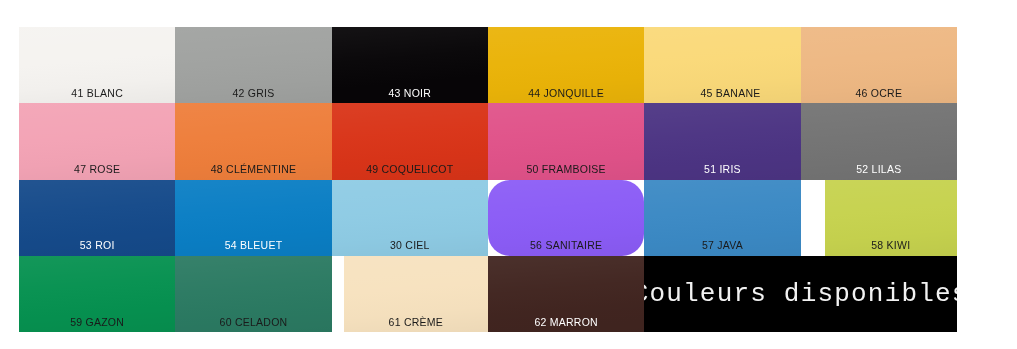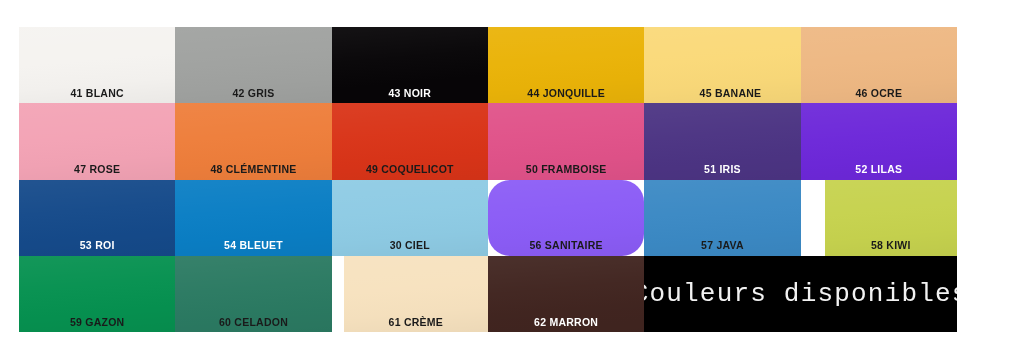--- a/index.html
+++ b/index.html
@@ -46,21 +46,21 @@
   }
 
   .swatch-label {
     position: absolute;
     left: 0;
     right: 0;
     bottom: 5px;
     text-align: center;
     font-family: "Liberation Sans", sans-serif;
     font-size: 10.5px;
-    font-weight: bold;
+    font-weight: normal;
     letter-spacing: 0.25px;
     line-height: 1;
     z-index: 3;
     white-space: nowrap;
   }
 
   
   .title-plate {
     grid-column: span 2;
     position: relative;
@@ -110,21 +110,21 @@
     </div>
     <div class="swatch" style="background: rgb(217, 52, 24);">
       <span class="swatch-label" style="color: rgb(26, 26, 26);">49 COQUELICOT</span>
     </div>
     <div class="swatch" style="background: rgb(224, 82, 137);">
       <span class="swatch-label" style="color: rgb(26, 26, 26);">50 FRAMBOISE</span>
     </div>
     <div class="swatch" style="background: rgb(76, 52, 131);">
       <span class="swatch-label" style="color: rgb(255, 255, 255);">51 IRIS</span>
     </div>
-    <div class="swatch" style="background: #6d28d9; padding-left: 22px;">
+    <div class="swatch" style="background: #737373; padding-left: 22px;">
       <span class="swatch-label" style="color: rgb(255, 255, 255);">52 LILAS</span>
     </div>
     <div class="swatch" style="background: rgb(21, 74, 138);">
       <span class="swatch-label" style="color: rgb(255, 255, 255);">53 ROI</span>
     </div>
     <div class="swatch" style="background: rgb(10, 126, 196);">
       <span class="swatch-label" style="color: rgb(255, 255, 255);">54 BLEUET</span>
     </div>
     <div class="swatch" style="background: rgb(142, 203, 228);">
       <span class="swatch-label" style="color: rgb(26, 26, 26);">30 CIEL</span>

